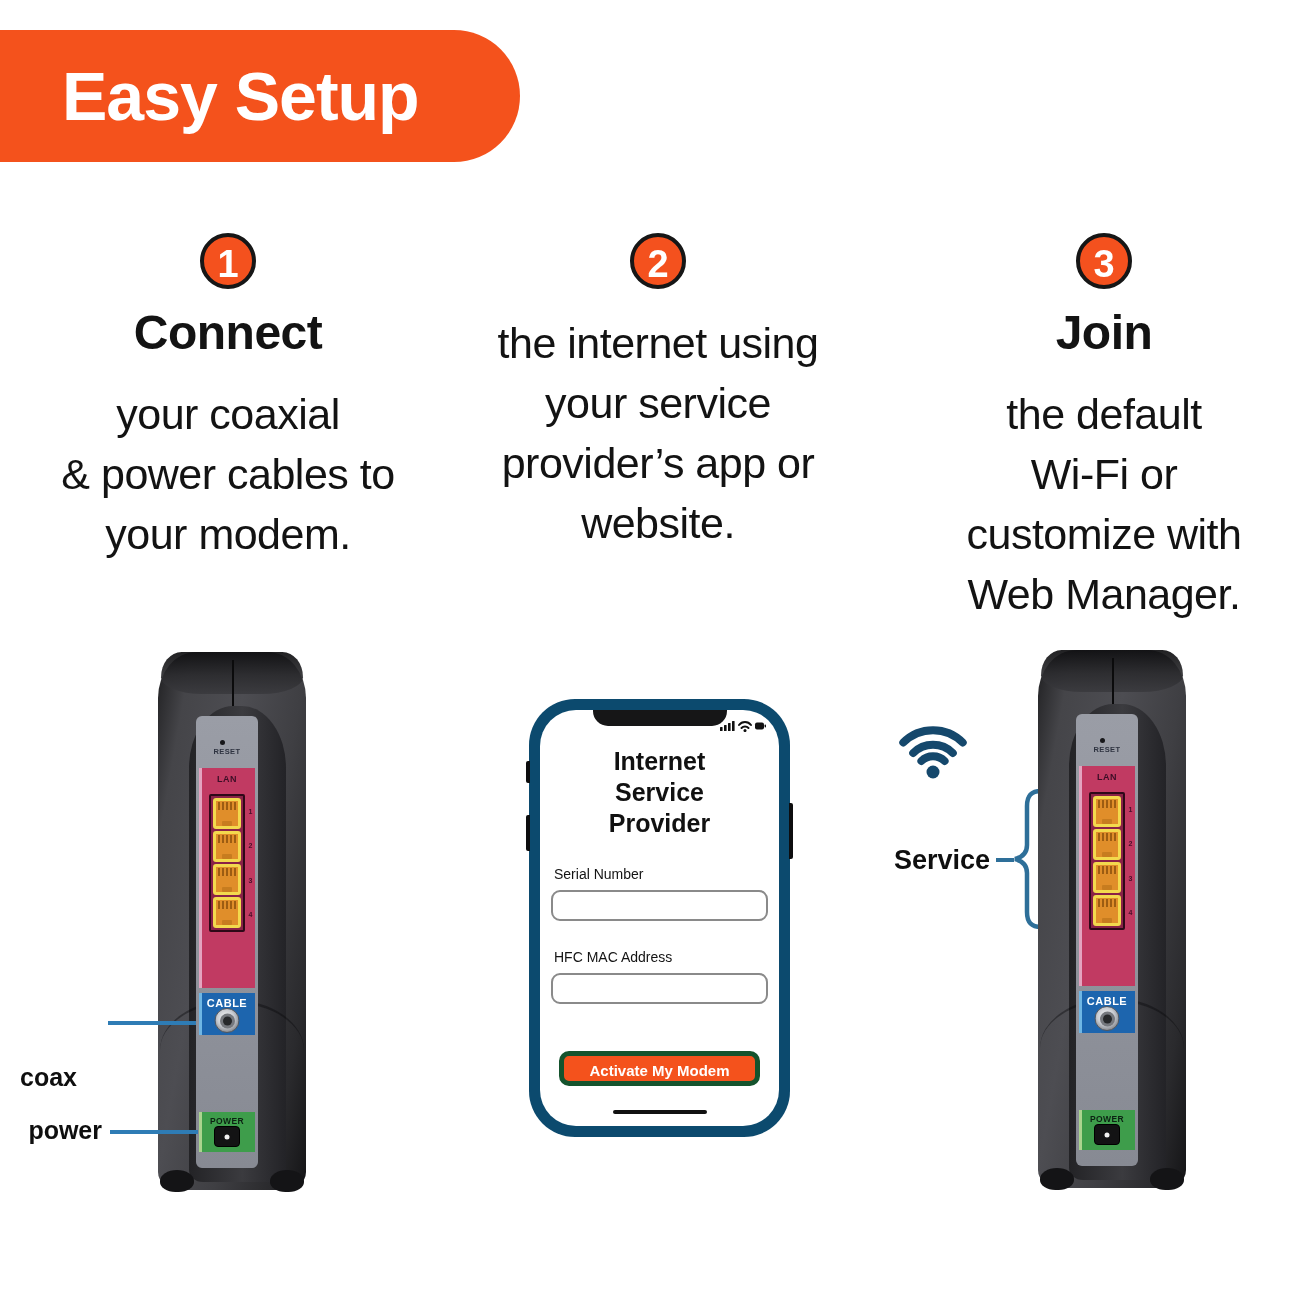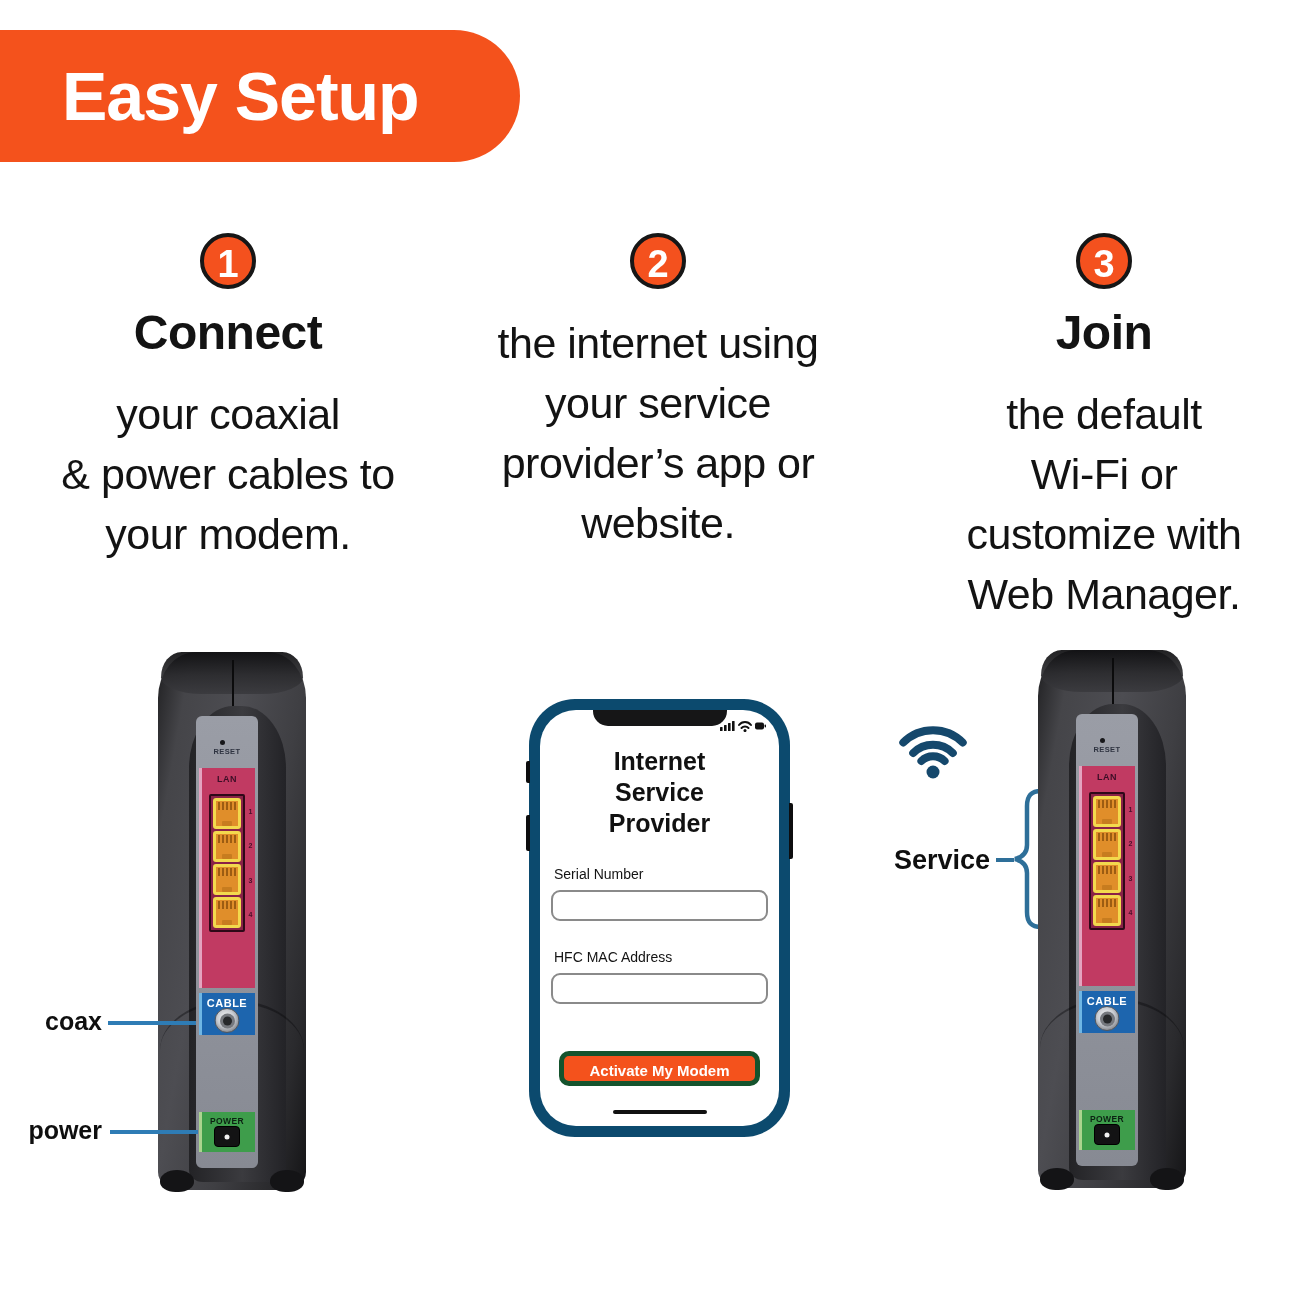--- a/index.html
+++ b/index.html
@@ -74,21 +74,21 @@
   .power-sec .sec-stripe { background:#ABD48F; }
   .power-label { position:absolute; top:4px; left:0; width:100%; text-align:center;
     font-size:8.5px; font-weight:bold; color:#0c2213; letter-spacing:.4px; }
   .jack { position:absolute; left:50%; top:14px; transform:translateX(-50%);
     width:26px; height:21px; background:#131314; border:1px solid #000; border-radius:4px; }
   .jack::after { content:""; position:absolute; left:50%; top:50%; transform:translate(-50%,-50%);
     width:5px; height:5px; border-radius:50%; background:#f2f2f2; }
 
   
   .note { position:absolute; font-weight:bold; color:#0f0f0f; }
-  .note-coax { left:20px; top:1007px; width:82px; text-align:right; font-size:25px; }
+  .note-coax { left:20px; top:1063px; width:82px; text-align:left; font-size:25px; }
   .note-power { left:16px; top:1116px; width:86px; text-align:right; font-size:25px; }
   .note-ethernet { left:858px; top:845px; width:132px; text-align:right; font-size:27px; }
   .pointer-line { position:absolute; height:4px; background:#2E7CB5; }
   .line-coax { left:108px; top:1021px; width:88px; }
   .line-power { left:110px; top:1130px; width:88px; }
   .line-ethernet { left:996px; top:858px; width:18px; background:#2E6F99; }
   .wifi-icon { position:absolute; left:888px; top:712px; width:90px; height:70px; }
   .brace { position:absolute; left:1008px; top:788px; width:36px; height:142px; }
 
   

